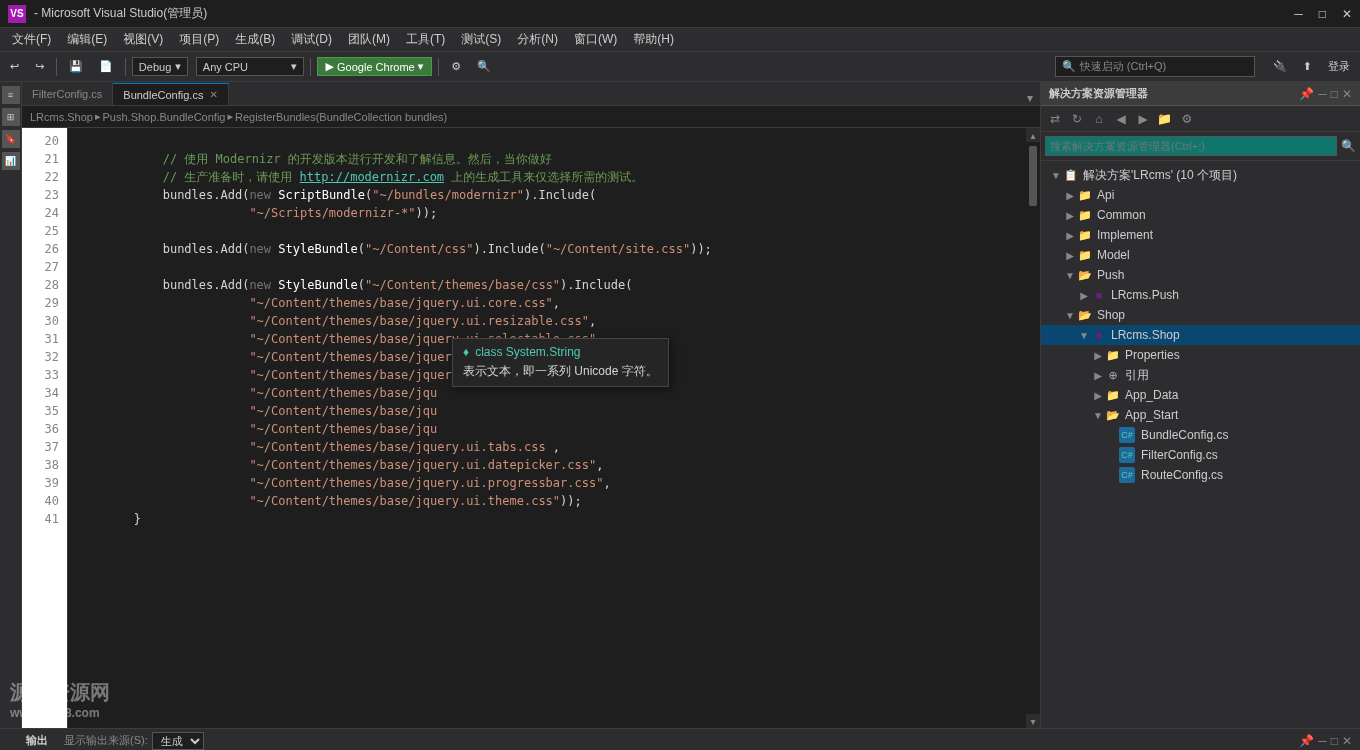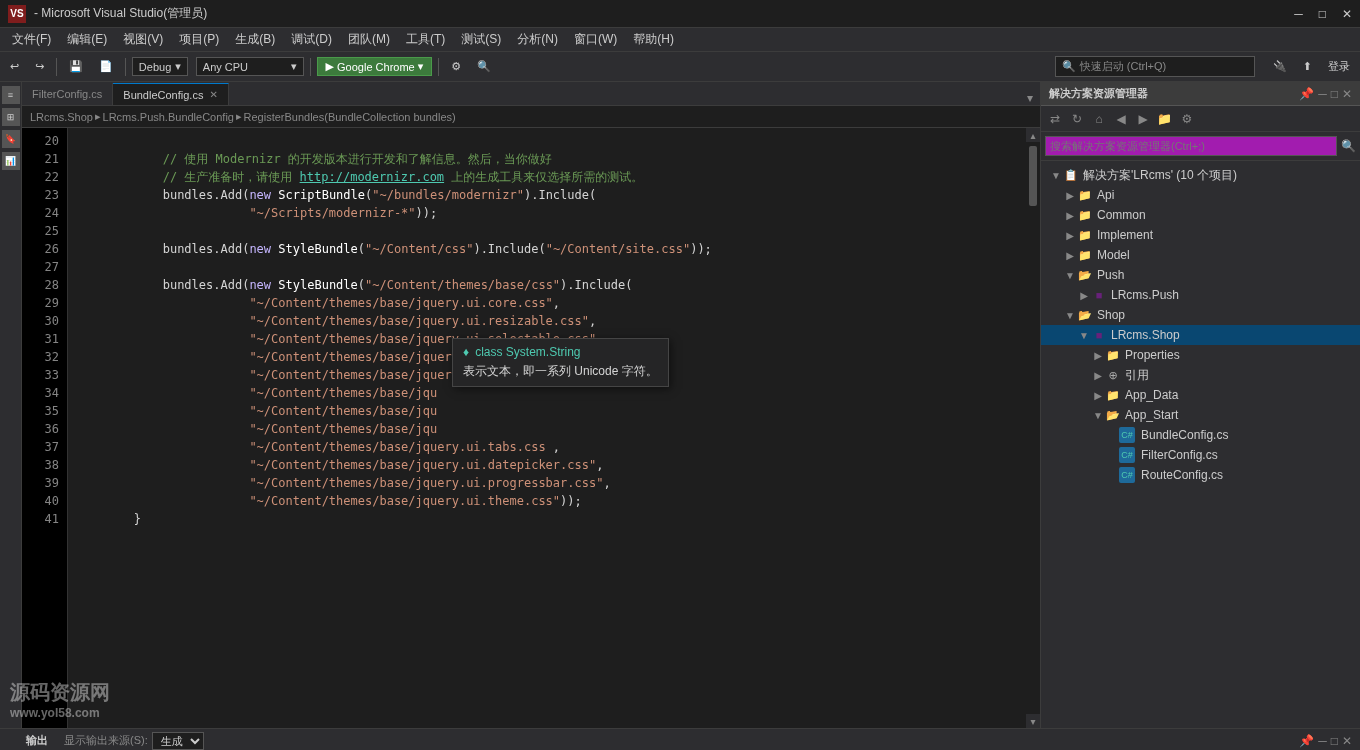--- a/index.html
+++ b/index.html
@@ -11,21 +11,21 @@
       background: #1e1e1e;
       display: flex;
       align-items: center;
       padding: 0 8px;
       color: #ccc;
       font-size: 12px;
       border-bottom: 1px solid #3c3c3c;
     }
     .title-bar .vs-icon {
       width: 18px; height: 18px;
-      background: #7f1d1d;
+      background: #a21caf;
       margin-right: 8px;
       display: flex; align-items: center; justify-content: center;
       font-size: 10px; color: white; font-weight: bold;
     }
     .title-bar .title-text { flex: 1; }
     .title-bar .window-controls { display: flex; gap: 8px; }
 
     
     .menu-bar {
       height: 24px;
@@ -173,41 +173,41 @@
 
     
     .code-editor {
       flex: 1;
       display: flex;
       overflow: hidden;
       position: relative;
     }
     .line-numbers {
       width: 46px;
-      background: #000000;
+      background: #ffffff;
       color: #858585;
       font-family: 'Consolas', monospace;
       font-size: 12px;
       line-height: 18px;
       padding: 4px 8px 4px 4px;
       text-align: right;
       user-select: none;
       border-right: 1px solid #333;
     }
     .code-content {
       flex: 1;
       padding: 4px 8px;
       font-family: 'Consolas', monospace;
       font-size: 12px;
       line-height: 18px;
       overflow: auto;
       background: #1e1e1e;
     }
     .code-line { white-space: pre; color: #d4d4d4; }
-    .kw { color: #c4b5fd; }
+    .kw { color: #737373; }
     .str { color: #ce9178; }
     .comment { color: #6a9955; }
     .type { color: #ffffff; }
     .link { color: #4ec9b0; text-decoration: underline; }
 
     
     .vscroll {
       width: 14px;
       background: #1e1e1e;
       position: relative;
@@ -444,21 +444,21 @@
         <span>BundleConfig.cs</span>
         <span class="tab-close">✕</span>
       </div>
       <div class="tab-spacer"></div>
       <div class="tab-scroll">▾</div>
     </div>
 
     <div class="path-bar">
       <span class="path-item">LRcms.Shop</span>
       <span class="path-separator"> ▸ </span>
-      <span class="path-item">LRcms.Push.BundleConfig</span>
+      <span class="path-item">Push.Shop.BundleConfig</span>
       <span class="path-separator"> ▸ </span>
       <span class="path-item">RegisterBundles(BundleCollection bundles)</span>
     </div>
 
     <div class="code-editor">
       <div class="line-numbers">
         <div>20</div>
         <div>21</div>
         <div>22</div>
         <div>23</div>
@@ -537,21 +537,21 @@
       <button class="panel-tool-btn">⇄</button>
       <button class="panel-tool-btn">↻</button>
       <button class="panel-tool-btn">⌂</button>
       <button class="panel-tool-btn">◀</button>
       <button class="panel-tool-btn">▶</button>
       <button class="panel-tool-btn">📁</button>
       <button class="panel-tool-btn">⚙</button>
     </div>
 
     <div style="padding:4px;background:#2d2d30;border-bottom:1px solid #3c3c3c;display:flex;align-items:center;gap:4px;">
-      <input class="panel-search" style="flex: 1 1 0%; height: 20px; background: #a21caf; border: 1px solid rgb(85, 85, 85); color: rgb(204, 204, 204); font-size: 11px; padding: 0px 4px;" placeholder="搜索解决方案资源管理器(Ctrl+;)">
+      <input class="panel-search" style="flex: 1 1 0%; height: 20px; background: #0f766e; border: 1px solid rgb(85, 85, 85); color: rgb(204, 204, 204); font-size: 11px; padding: 0px 4px;" placeholder="搜索解决方案资源管理器(Ctrl+;)">
       <span style="color:#888;font-size:12px;">🔍</span>
     </div>
 
     <div class="tree-view">
 
       <div class="tree-item">
         <span class="tree-indent" style="width:4px;"></span>
         <span class="tree-arrow">▼</span>
         <span class="tree-icon solution-icon">📋</span>
         <span>解决方案'LRcms' (10 个项目)</span>

